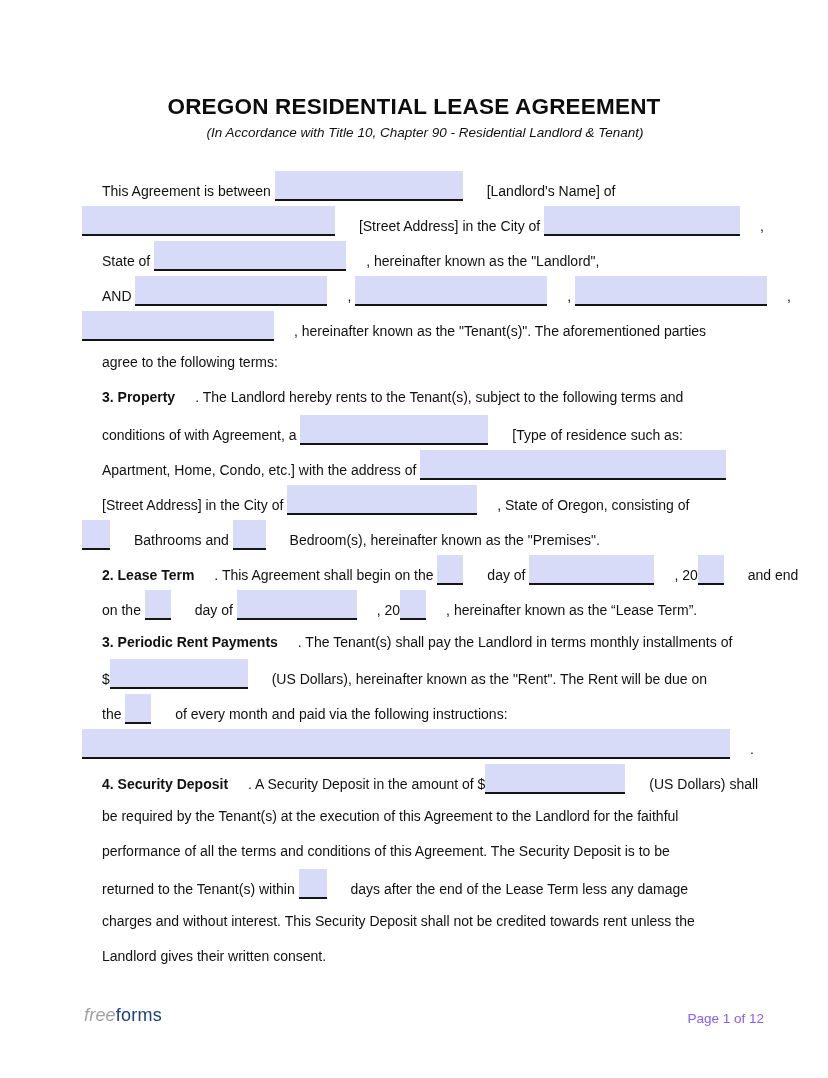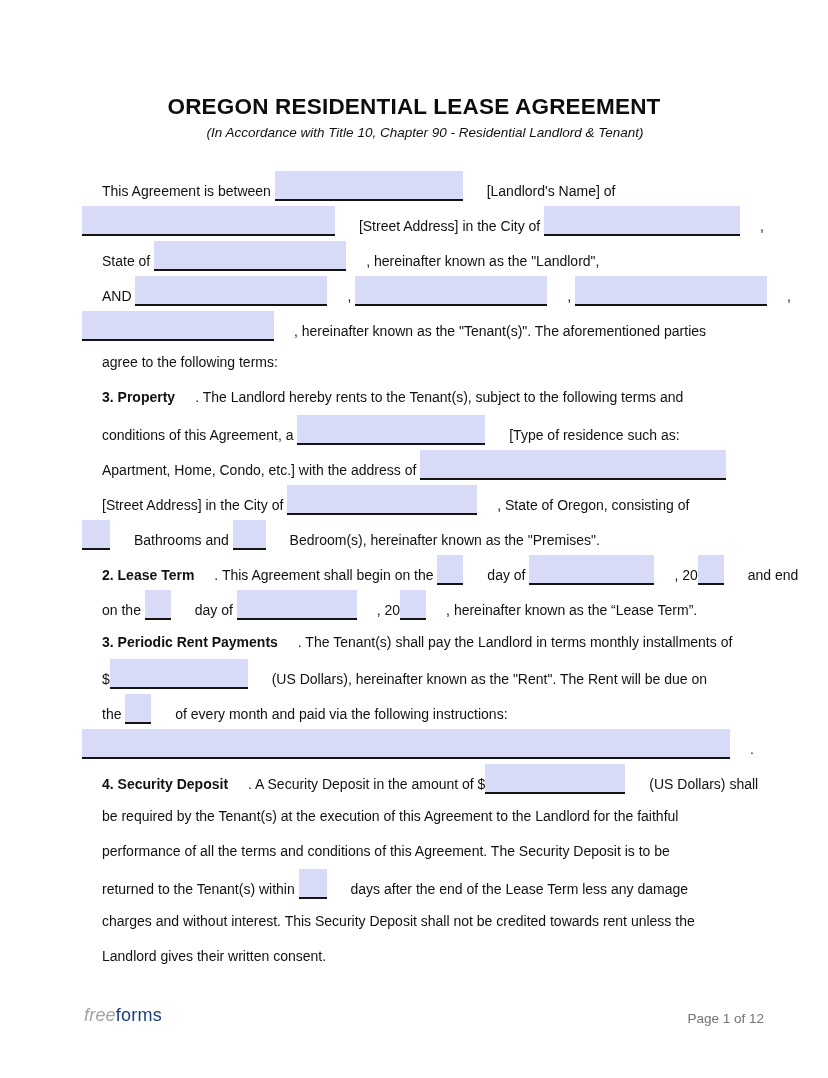--- a/index.html
+++ b/index.html
@@ -77,41 +77,41 @@
     color: #a2a2a6;
     font-weight: 400;
     font-style: italic;
   }
   .logo .logo-forms {
     color: #1b3e7c;
     font-weight: 400;
   }
   .page-num {
     font-size: 13.5px;
-    color: #737373;
+    color: #8b5cf6;
   }
 </style>
 </head>
 <body>
 
 <div class="page">
 
   <div class="doc-title">OREGON RESIDENTIAL LEASE AGREEMENT</div>
 
   <div class="doc-subtitle">(In Accordance with Title 10, Chapter 90 - Residential Landlord &amp; Tenant)</div>
 
   <div class="doc-body">
       <div class="line"><span class="txt">This Agreement is between </span><span class="field" style="width: 188px; background: rgb(215, 219, 248);"></span><span class="txt"> [Landlord's Name] of</span></div>
       <div class="line"><span class="field" style="width: 253px; background: rgb(215, 219, 248);"></span><span class="txt"> [Street Address] in the City of </span><span class="field" style="width: 196px; background: rgb(215, 219, 248);"></span><span class="txt">,</span></div>
       <div class="line"><span class="txt">State of </span><span class="field" style="width: 192px; background: rgb(215, 219, 248);"></span><span class="txt">, hereinafter known as the "Landlord",</span></div>
       <div class="line"><span class="txt">AND </span><span class="field" style="width: 192px; background: rgb(215, 219, 248);"></span><span class="txt">, </span><span class="field" style="width: 192px; background: rgb(215, 219, 248);"></span><span class="txt">, </span><span class="field" style="width: 192px; background: rgb(215, 219, 248);"></span><span class="txt">,</span></div>
       <div class="line"><span class="field" style="width: 192px; background: rgb(215, 219, 248);"></span><span class="txt">, hereinafter known as the "Tenant(s)". The aforementioned parties</span></div>
       <div class="line"><span class="txt">agree to the following terms:</span></div>
       <div class="line"><span class="txt bold">3. Property</span><span class="txt">. The Landlord hereby rents to the Tenant(s), subject to the following terms and</span></div>
-      <div class="line"><span class="txt">conditions of this Agreement, a </span><span class="field" style="width: 188px; background: rgb(215, 219, 248);"></span><span class="txt"> [Type of residence such as:</span></div>
+      <div class="line"><span class="txt">conditions of with Agreement, a </span><span class="field" style="width: 188px; background: rgb(215, 219, 248);"></span><span class="txt"> [Type of residence such as:</span></div>
       <div class="line"><span class="txt">Apartment, Home, Condo, etc.] with the address of </span><span class="field" style="width: 306px; background: rgb(215, 219, 248);"></span></div>
       <div class="line"><span class="txt">[Street Address] in the City of </span><span class="field" style="width: 190px; background: rgb(215, 219, 248);"></span><span class="txt">, State of Oregon, consisting of</span></div>
       <div class="line"><span class="field" style="width: 28px; background: rgb(215, 219, 248);"></span><span class="txt"> Bathrooms and </span><span class="field" style="width: 33px; background: rgb(215, 219, 248);"></span><span class="txt"> Bedroom(s), hereinafter known as the "Premises".</span></div>
       <div class="line"><span class="txt bold">2. Lease Term</span><span class="txt">. This Agreement shall begin on the </span><span class="field" style="width: 26px; background: rgb(215, 219, 248);"></span><span class="txt"> day of </span><span class="field" style="width: 125px; background: rgb(215, 219, 248);"></span><span class="txt">, 20</span><span class="field" style="width: 26px; background: rgb(215, 219, 248);"></span><span class="txt"> and end</span></div>
       <div class="line"><span class="txt">on the </span><span class="field" style="width: 26px; background: rgb(215, 219, 248);"></span><span class="txt"> day of </span><span class="field" style="width: 120px; background: rgb(215, 219, 248);"></span><span class="txt">, 20</span><span class="field" style="width: 26px; background: rgb(215, 219, 248);"></span><span class="txt">, hereinafter known as the “Lease Term”.</span></div>
       <div class="line"><span class="txt bold">3. Periodic Rent Payments</span><span class="txt">. The Tenant(s) shall pay the Landlord in terms monthly installments of</span></div>
       <div class="line"><span class="txt">$</span><span class="field" style="width: 138px; background: rgb(215, 219, 248);"></span><span class="txt"> (US Dollars), hereinafter known as the "Rent". The Rent will be due on</span></div>
       <div class="line"><span class="txt">the </span><span class="field" style="width: 26px; background: rgb(215, 219, 248);"></span><span class="txt"> of every month and paid via the following instructions:</span></div>
       <div class="line"><span class="field" style="width: 648px; background: rgb(215, 219, 248);"></span><span class="txt">.</span></div>
       <div class="line"><span class="txt bold">4. Security Deposit</span><span class="txt">. A Security Deposit in the amount of $</span><span class="field" style="width: 140px; background: rgb(215, 219, 248);"></span><span class="txt"> (US Dollars) shall</span></div>

